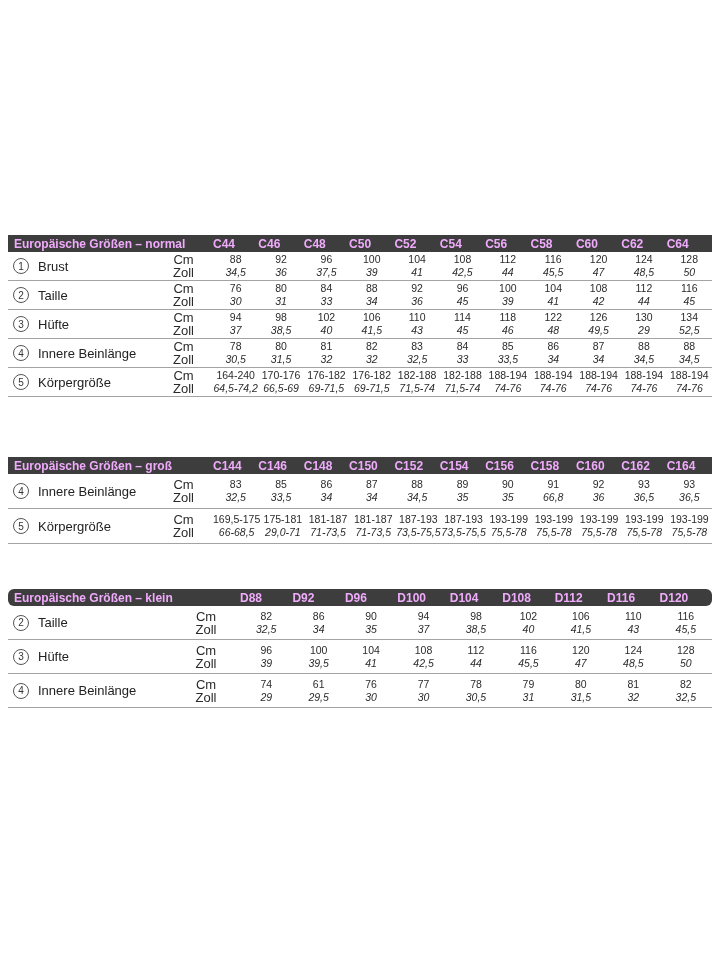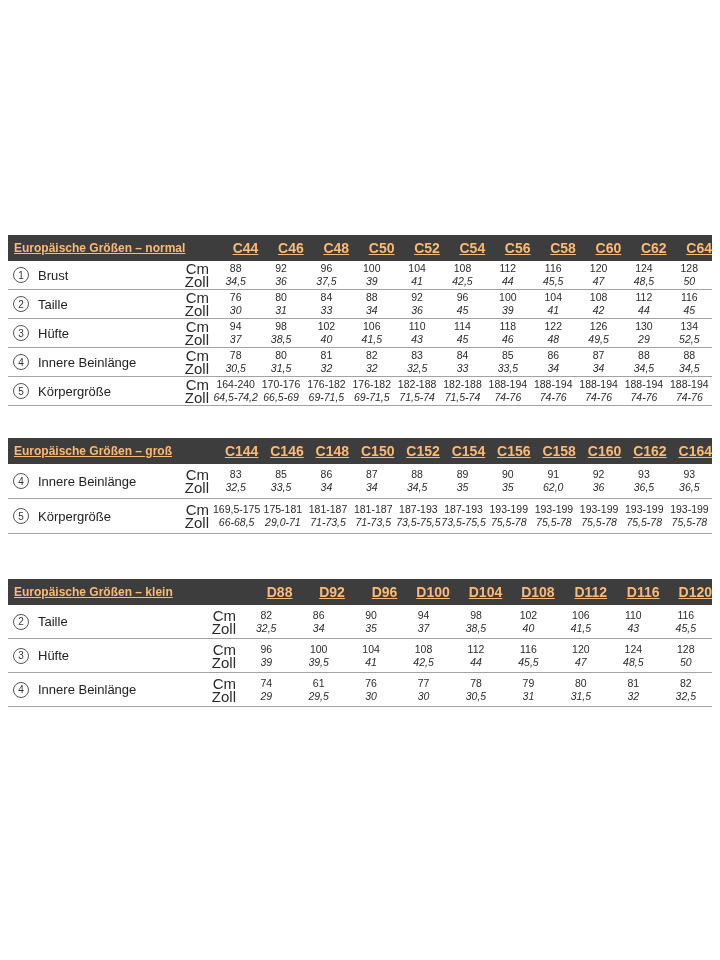--- a/index.html
+++ b/index.html
@@ -7,55 +7,55 @@
   body {
     width: 720px; height: 960px;
     font-family: "Liberation Sans", sans-serif;
     color: #2a2a2a;
     overflow: hidden;
   }
   .page { width: 720px; height: 960px; padding: 0 8px; }
 
   .size-table { --labelw: 150px; --unitw: 55px; }
   .size-table:nth-of-type(1) { margin-top: 235px; }
-  .size-table:nth-of-type(2) { margin-top: 32px; }
+  .size-table:nth-of-type(2) { margin-top: 60px; }
   .size-table:nth-of-type(3) { margin-top: 45px; --labelw: 168px; --unitw: 64px; }
 
   .t-head {
     display: grid; align-items: center;
-    background: #3d3d3d; color: #fdba74; height: 26px; text-decoration: underline;
+    background: #3d3d3d; color: #f0abfc; height: 17px;
   }
   .t-title {
     grid-column: span 2;
     font-weight: bold; font-size: 12px;
     padding-left: 6px; white-space: nowrap;
   }
-  .t-colhead { font-size: 14px; font-weight: bold; text-align: right; }
+  .t-colhead { font-size: 12px; font-weight: bold; text-align: left; }
 
   .t-row {
     display: grid; align-items: center;
     border-bottom: 1px solid #a3a3a3;
     min-height: 29px;
   }
   .size-table:nth-of-type(2) .t-row { min-height: 35px; }
   .size-table:nth-of-type(3) .t-row { min-height: 34px; }
 
   .t-label {
     display: flex; align-items: center; gap: 9px;
     padding-left: 5px; font-size: 13px; color: #222;
   }
   .circ {
     display: inline-flex; align-items: center; justify-content: center;
     width: 16px; height: 16px; flex: 0 0 16px;
     border: 1px solid #555; border-radius: 50%;
     font-size: 10px; color: #333;
   }
   .t-unit {
-    font-size: 15px; line-height: 13px;
-    text-align: right; padding-right: 4px;
+    font-size: 13px; line-height: 13px;
+    text-align: center; padding-right: 4px;
   }
   .u-zoll { }
 
   .t-cell {
     text-align: center; font-size: 10.5px; line-height: 13px;
     white-space: nowrap; color: #2b2b2b;
   }
   .v-zoll { font-style: italic; }
 </style>
 </head>
@@ -395,21 +395,21 @@
         <div class="t-cell">
           <div class="v-cm">89</div>
           <div class="v-zoll">35</div>
         </div>
         <div class="t-cell">
           <div class="v-cm">90</div>
           <div class="v-zoll">35</div>
         </div>
         <div class="t-cell">
           <div class="v-cm">91</div>
-          <div class="v-zoll">62,0</div>
+          <div class="v-zoll">66,8</div>
         </div>
         <div class="t-cell">
           <div class="v-cm">92</div>
           <div class="v-zoll">36</div>
         </div>
         <div class="t-cell">
           <div class="v-cm">93</div>
           <div class="v-zoll">36,5</div>
         </div>
         <div class="t-cell">
@@ -466,21 +466,21 @@
           <div class="v-cm">193-199</div>
           <div class="v-zoll">75,5-78</div>
         </div>
         <div class="t-cell">
           <div class="v-cm">193-199</div>
           <div class="v-zoll">75,5-78</div>
         </div>
       </div>
     </div>
   <div class="size-table">
-      <div class="t-head" style="grid-template-columns: var(--labelw) var(--unitw) repeat(9, 1fr);">
+      <div class="t-head" style="grid-template-columns: var(--labelw) var(--unitw) repeat(9, 1fr); border-radius: 6px;">
         <div class="t-title">Europäische Größen – klein</div>
         <div class="t-colhead">D88</div>
         <div class="t-colhead">D92</div>
         <div class="t-colhead">D96</div>
         <div class="t-colhead">D100</div>
         <div class="t-colhead">D104</div>
         <div class="t-colhead">D108</div>
         <div class="t-colhead">D112</div>
         <div class="t-colhead">D116</div>
         <div class="t-colhead">D120</div>

